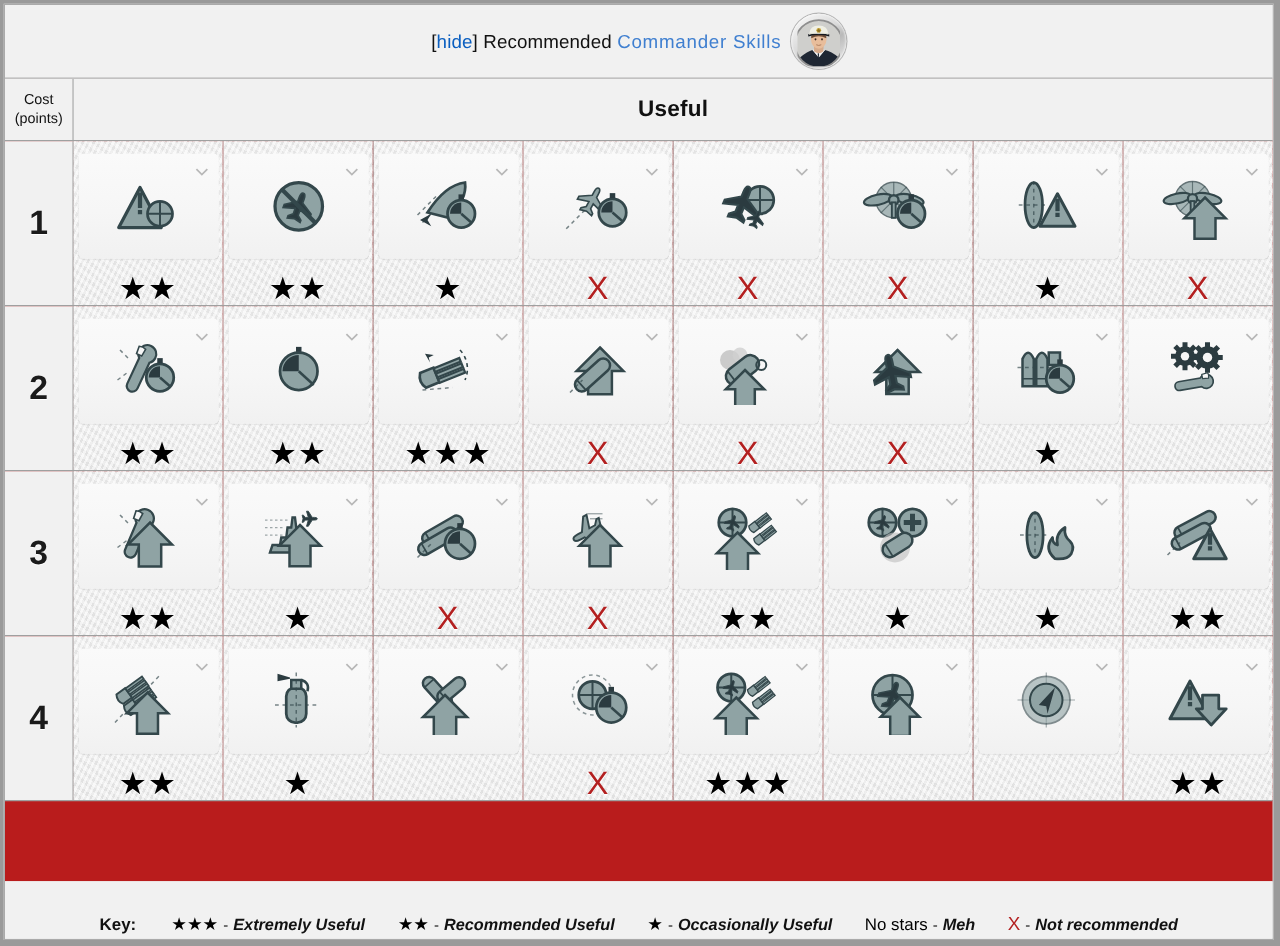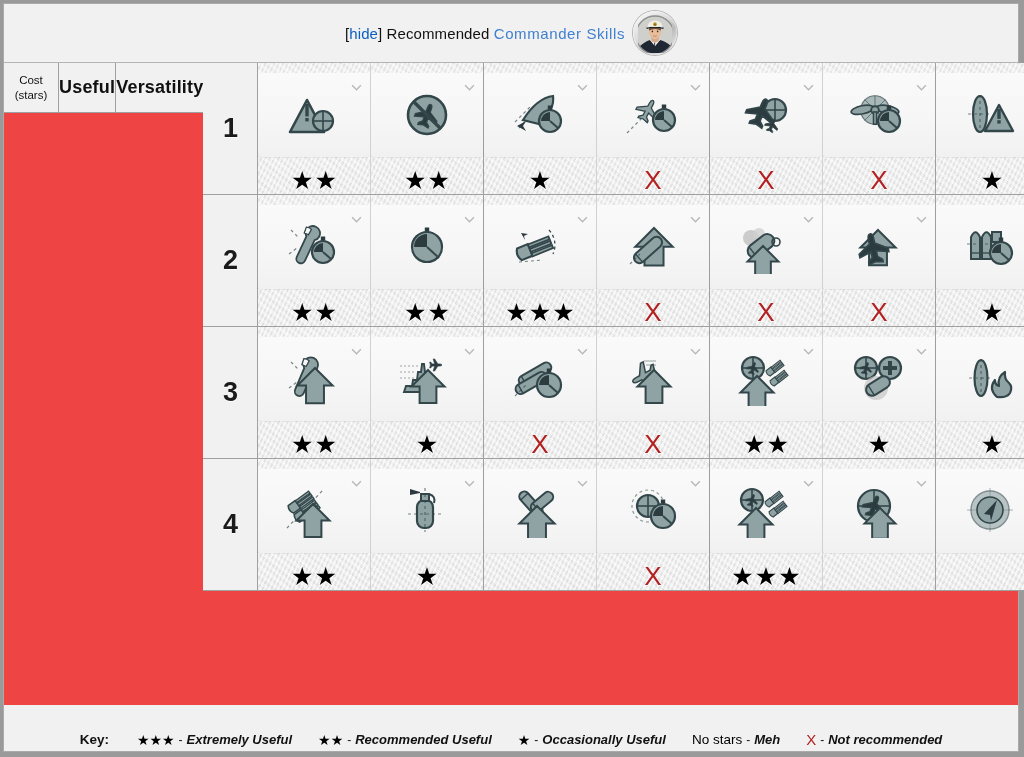--- a/index.html
+++ b/index.html
@@ -36,22 +36,22 @@
   .avatar{
     width:44px;height:44px;border-radius:50%;
     background:linear-gradient(145deg,#fdfdfd 0%,#d9d9d9 45%,#b9b9b9 60%,#f4f4f4 100%);
     box-shadow:0 0 0 1px #b5b5b5, inset 0 0 2px #fff;
     position:relative;overflow:hidden;display:block;
     flex:0 0 44px;
   }
   .avatar svg{position:absolute;left:5px;top:4px;}
   
   .tbl{
-    flex:1 1 auto;display:flex;flex-direction:row;
-    background:#ef4444;
+    flex:1 1 auto;display:flex;flex-direction:column;
+    background:#b91c1c;
   }
   .hdr-row{
     display:flex;height:49px;flex:0 0 49px;
     border-bottom:1px solid #9fa0a0;
     background:#f1f1f1;
   }
   .c-cost{
     flex:0 0 54px;width:54px;
     border-right:1px solid #9fa0a0;
     display:flex;flex-direction:column;align-items:center;justify-content:center;
@@ -171,24 +171,23 @@
         </svg>
       </span>
     </div>
   </div>
 
   <div class="tbl">
 
     <div class="hdr-row">
       <div class="c-cost">
         <span>Cost</span>
-        <span>(stars)</span>
+        <span>(points)</span>
       </div>
       <div class="c-head">Useful</div>
-      <div class="c-head">Versatility</div>
     </div>
 
     <div id="rows-host">
         <div class="data-row">
           <div class="cost-cell">1</div>
           <div class="grp">
             <div class="skill">
               <div class="tile">
                 <svg width="62" height="54" viewBox="0 0 62 54" xmlns="http://www.w3.org/2000/svg">
                   <path d="M24 12 L41 44 L7 44 Z" fill="#8fa3a4" stroke="#33474b" stroke-width="2.6" stroke-linejoin="round"></path>

